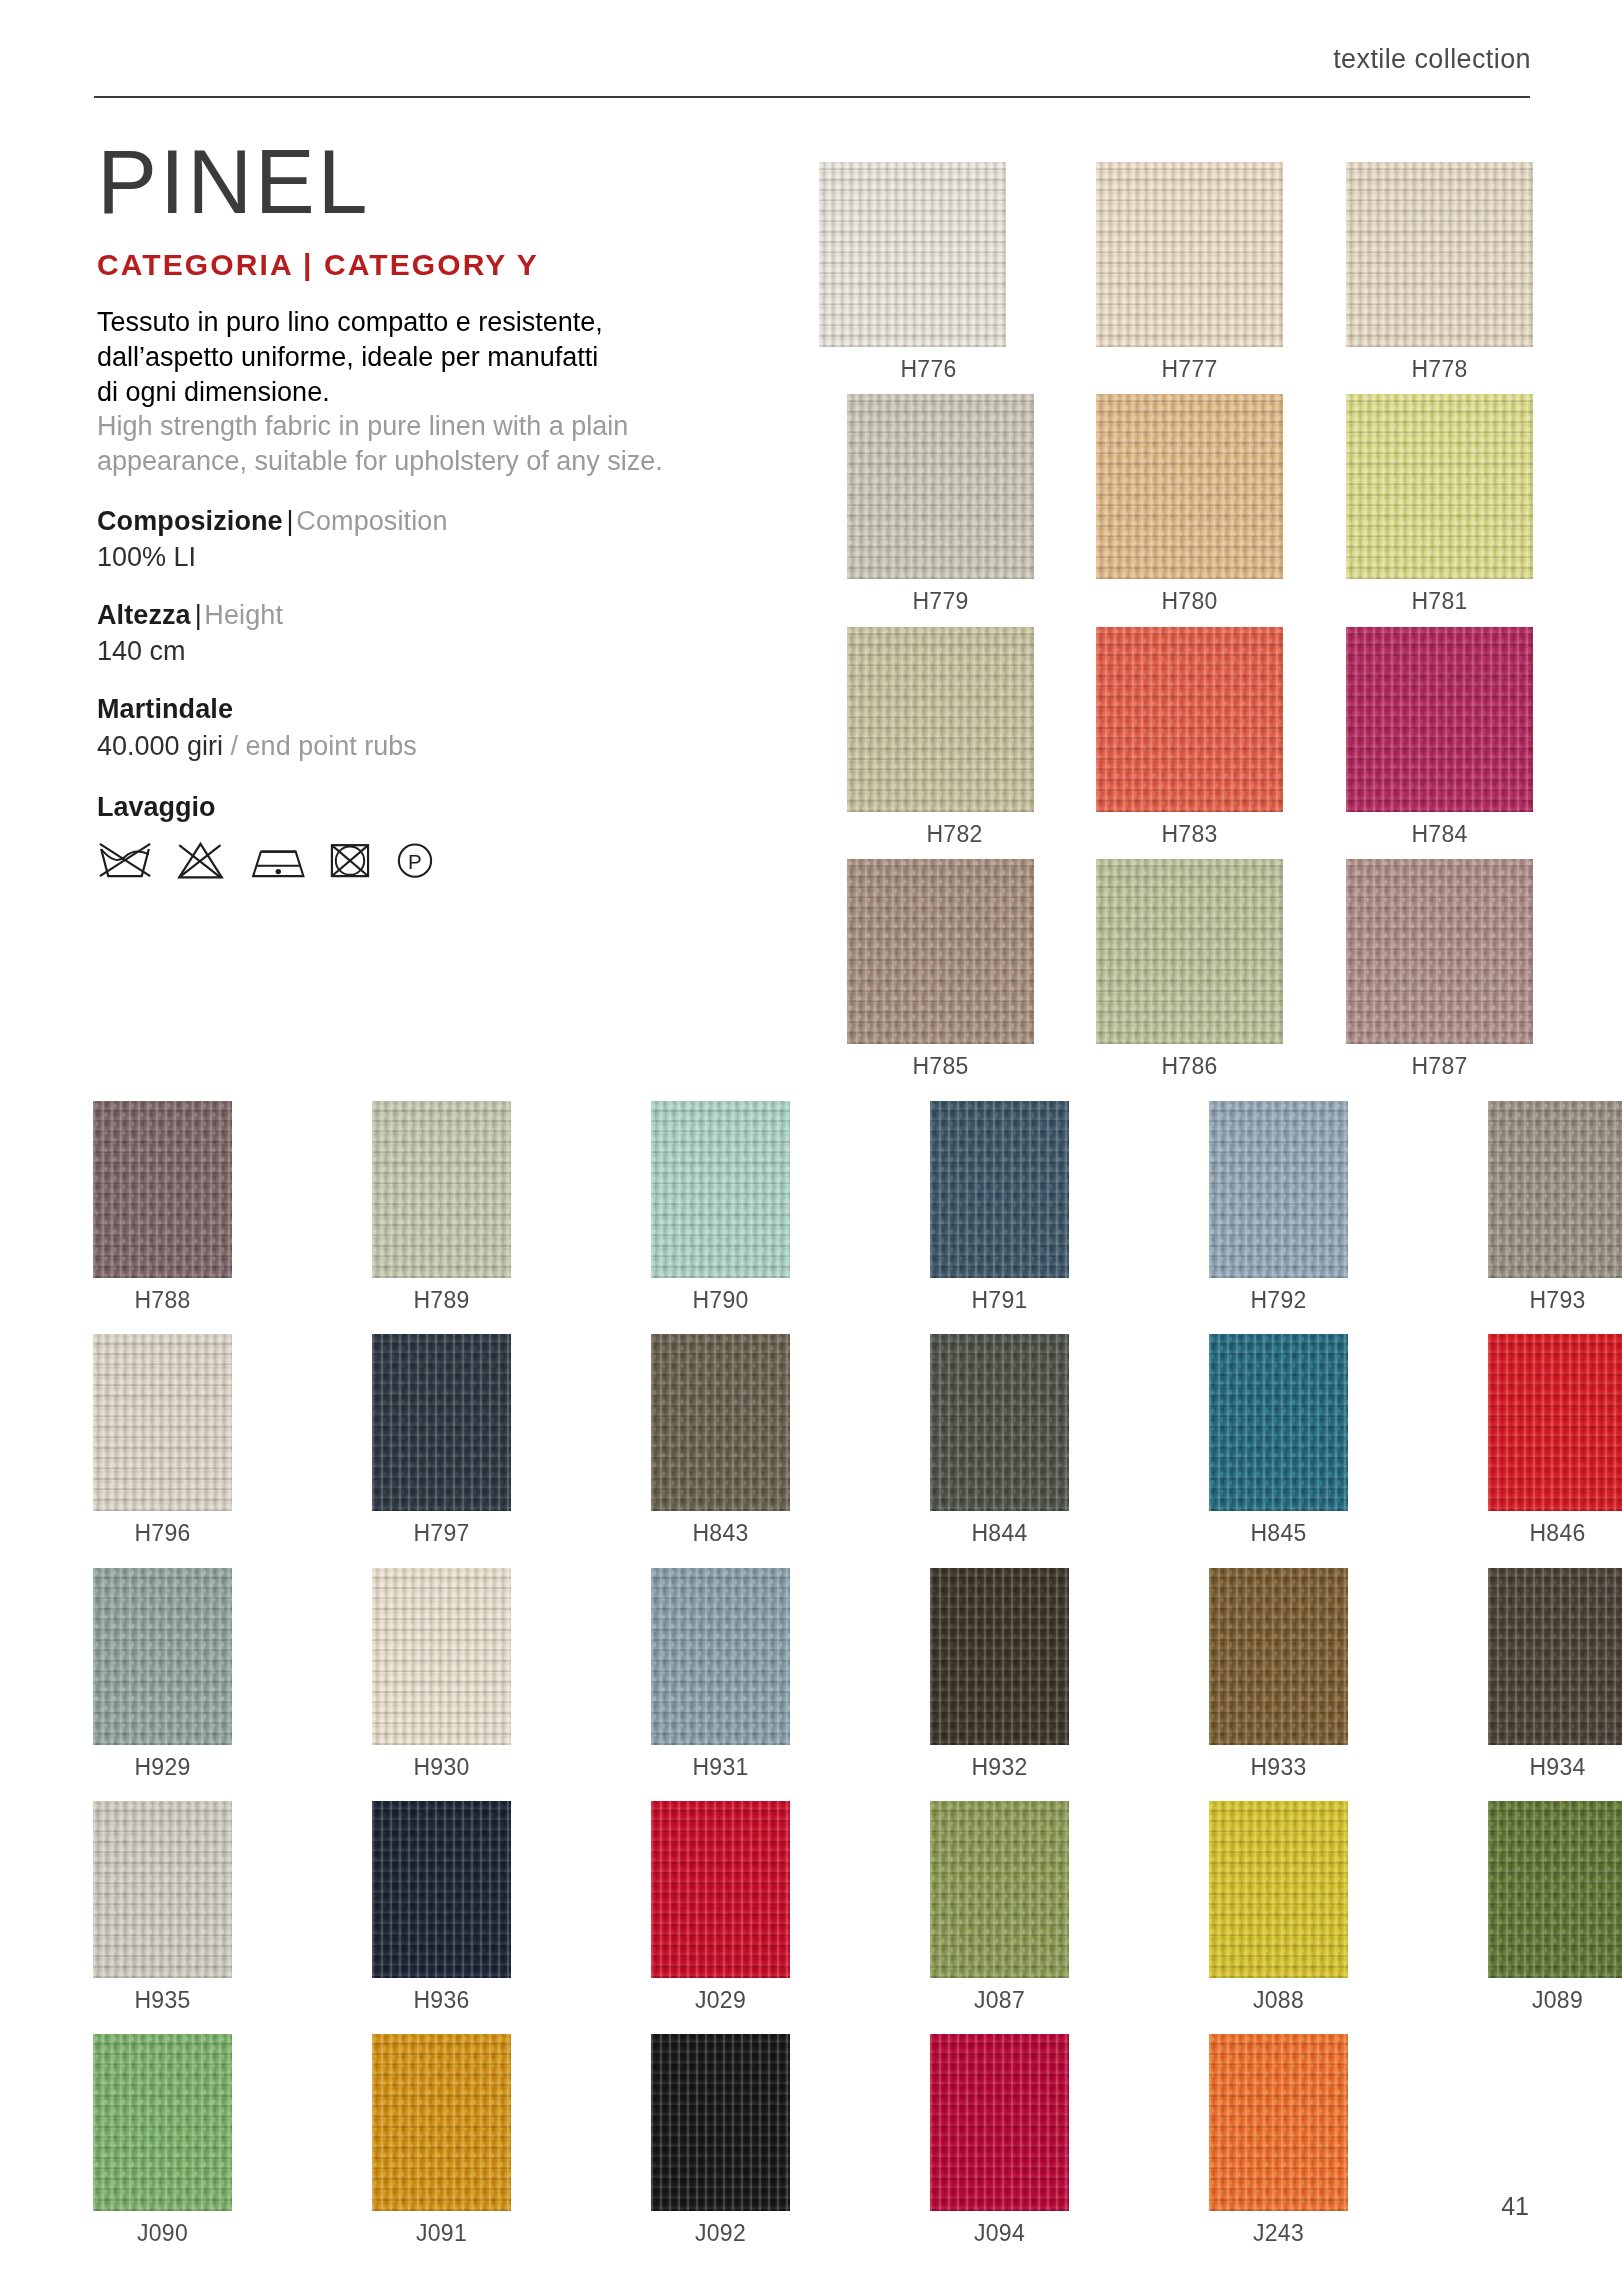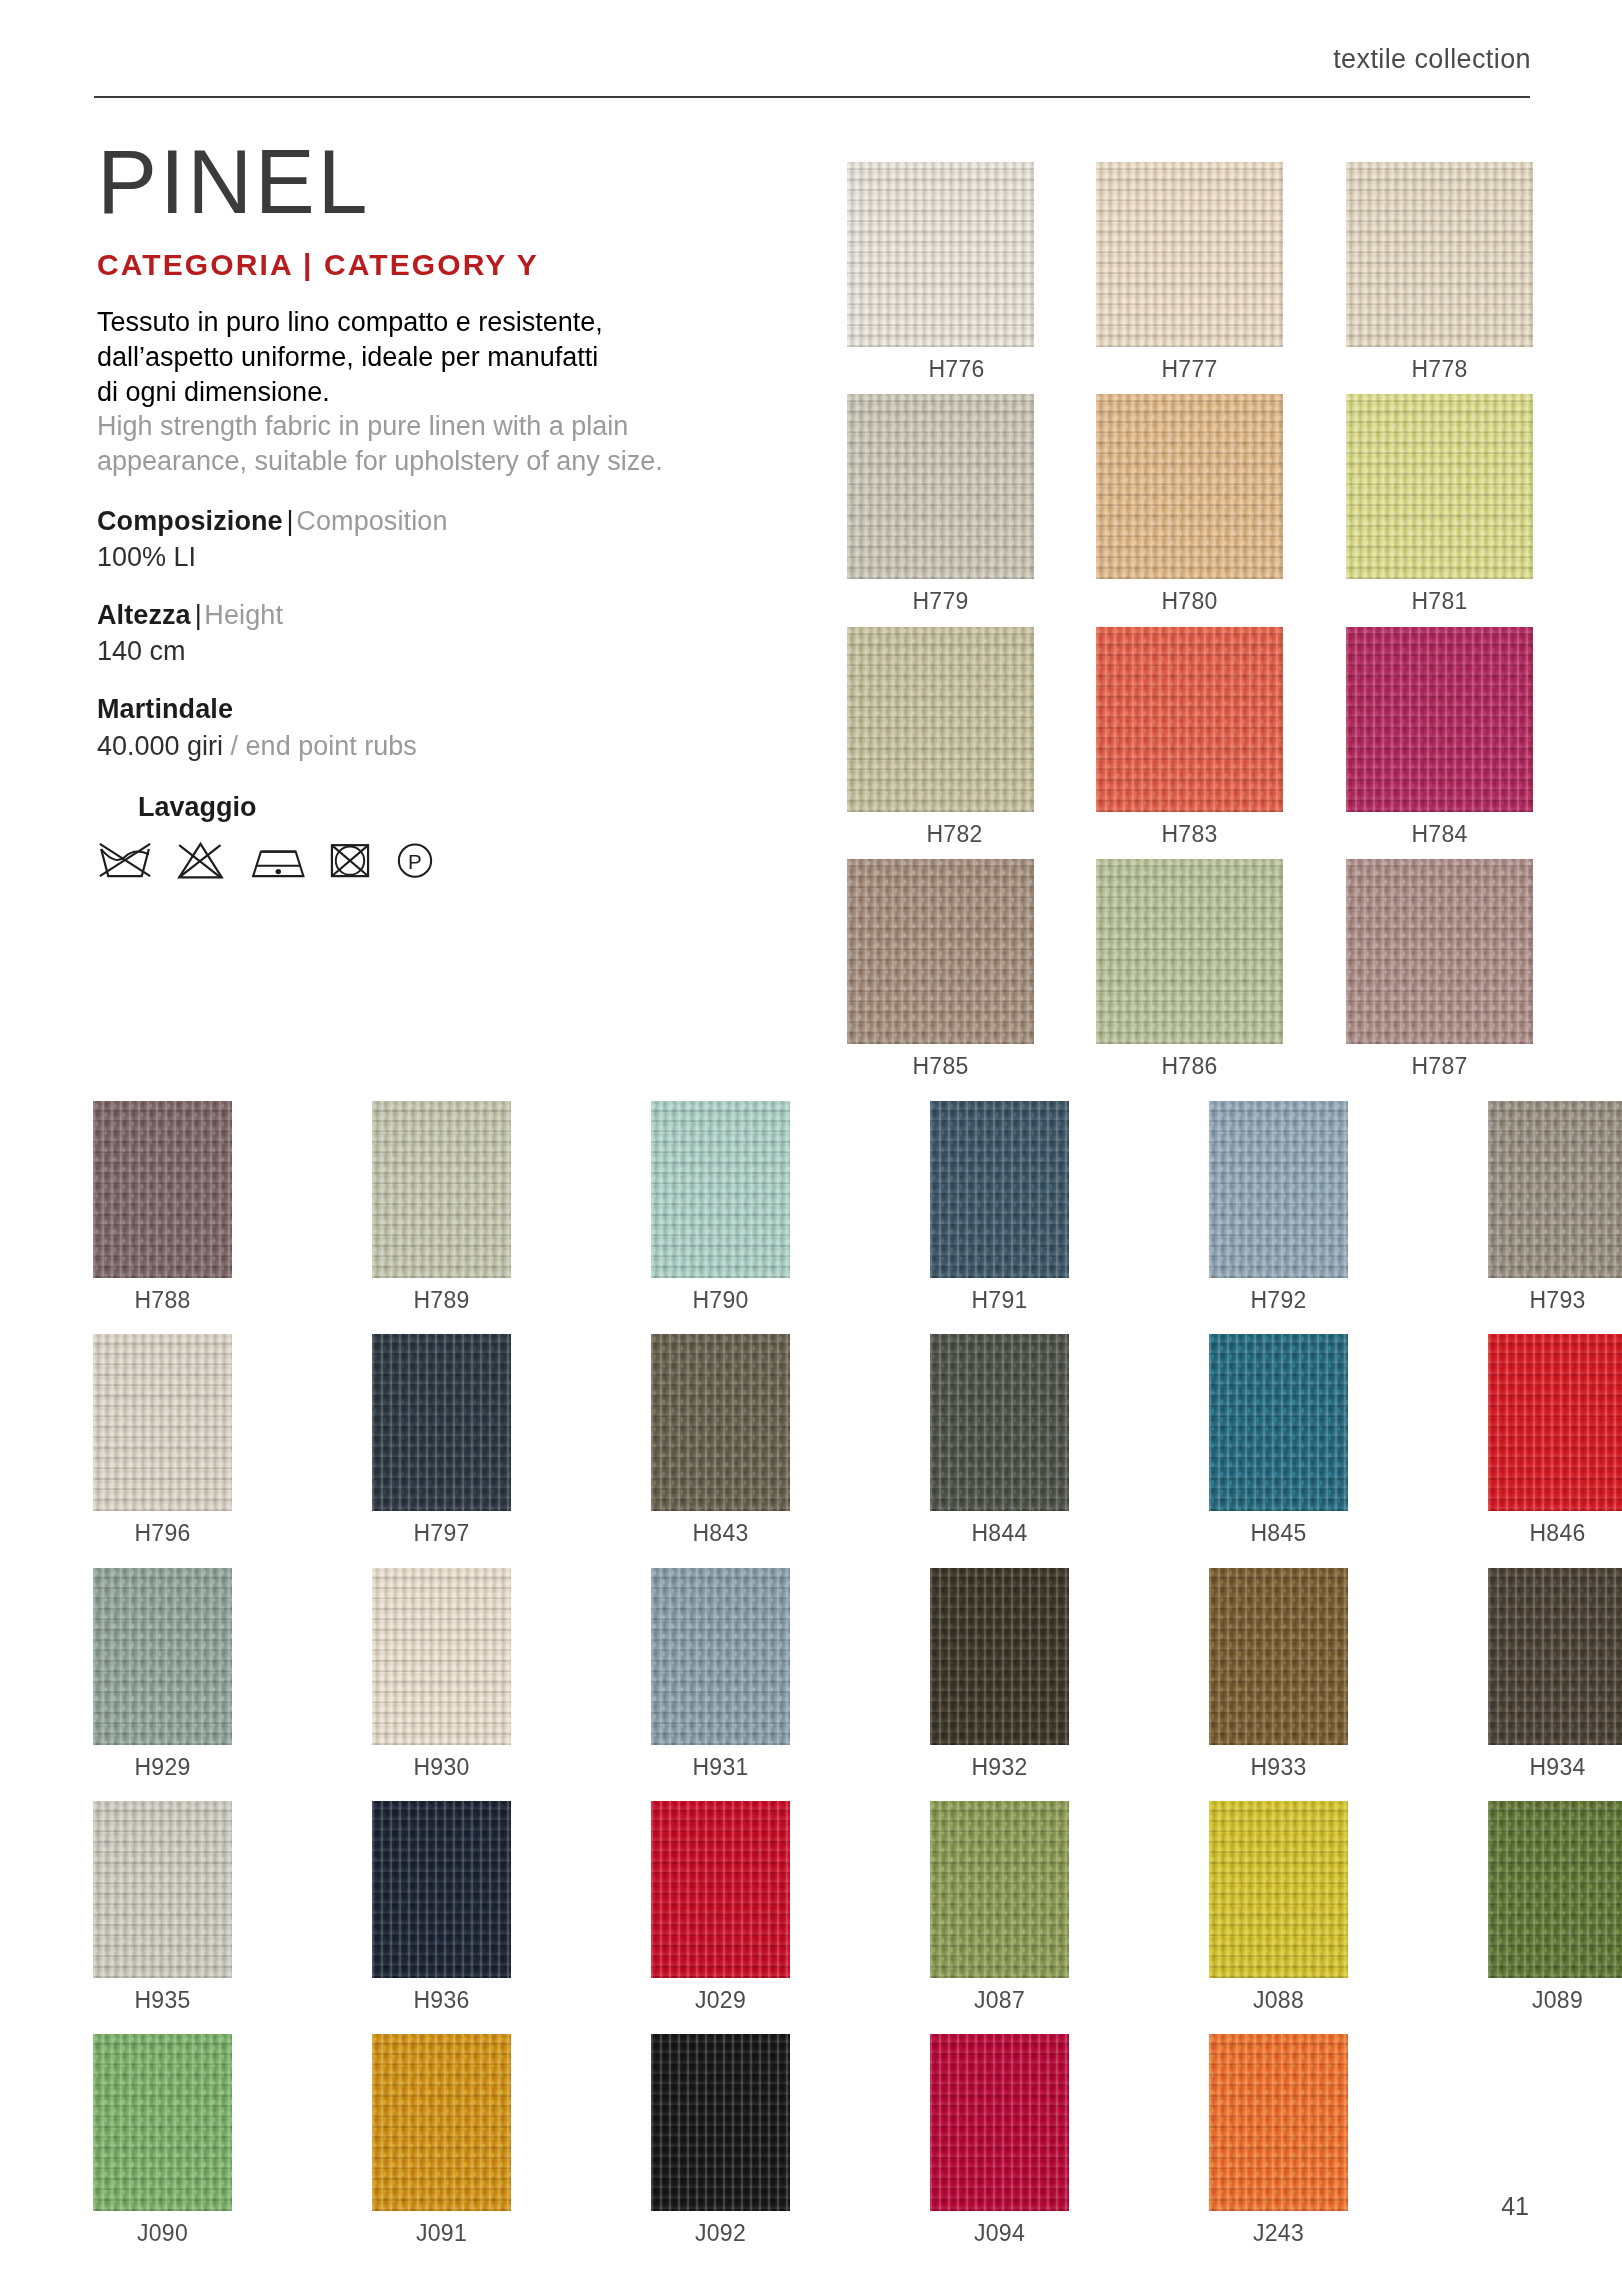--- a/index.html
+++ b/index.html
@@ -98,21 +98,20 @@
     font-weight: 300;
     color: #9a9a9a;
   }
 
   
   #care-title {
     margin-top: 30px;
     font-size: 27px;
     font-weight: 700;
     color: #1c1c1c;
-    margin-left: 41px;
   }
   #care-icons {
     margin-top: 17px;
     display: flex;
     align-items: center;
     gap: 22px;
   }
   #care-icons svg { display: block; }
 
   
@@ -261,21 +260,21 @@
       <svg width="42" height="40" viewBox="0 0 64 62">
         <circle cx="32" cy="32" r="25" fill="none" stroke="#1d1d1d" stroke-width="3.2"></circle>
         <text x="32" y="45" text-anchor="middle" font-family="Liberation Sans, sans-serif" font-size="32" fill="#1d1d1d">P</text>
       </svg>
     </span>
 
   </div>
 </div>
 
 <div id="grid-top">
-    <div class="swatch-cell" style="left: 847px; top: 162px; width: 219px; height: 224px; text-decoration: underline;">
+    <div class="swatch-cell" style="left: 819px; top: 162px; width: 219px; height: 224px; text-decoration: underline;">
       <div class="swatch-img" style="position: absolute; left: 0px; top: 0px; width: 187px; height: 185px; background-color: rgb(234, 230, 220);"></div>
       <div class="swatch-label" style="top: 194px;">H776</div>
     </div>
     <div class="swatch-cell" style="left: 1096px; top: 162px; width: 187px; height: 224px;">
       <div class="swatch-img" style="position: absolute; left: 0px; top: 0px; width: 187px; height: 185px; background-color: rgb(239, 223, 200);"></div>
       <div class="swatch-label" style="top: 194px;">H777</div>
     </div>
     <div class="swatch-cell" style="left: 1346px; top: 162px; width: 187px; height: 224px;">
       <div class="swatch-img" style="position: absolute; left: 0px; top: 0px; width: 187px; height: 185px; background-color: rgb(232, 220, 198);"></div>
       <div class="swatch-label" style="top: 194px;">H778</div>

